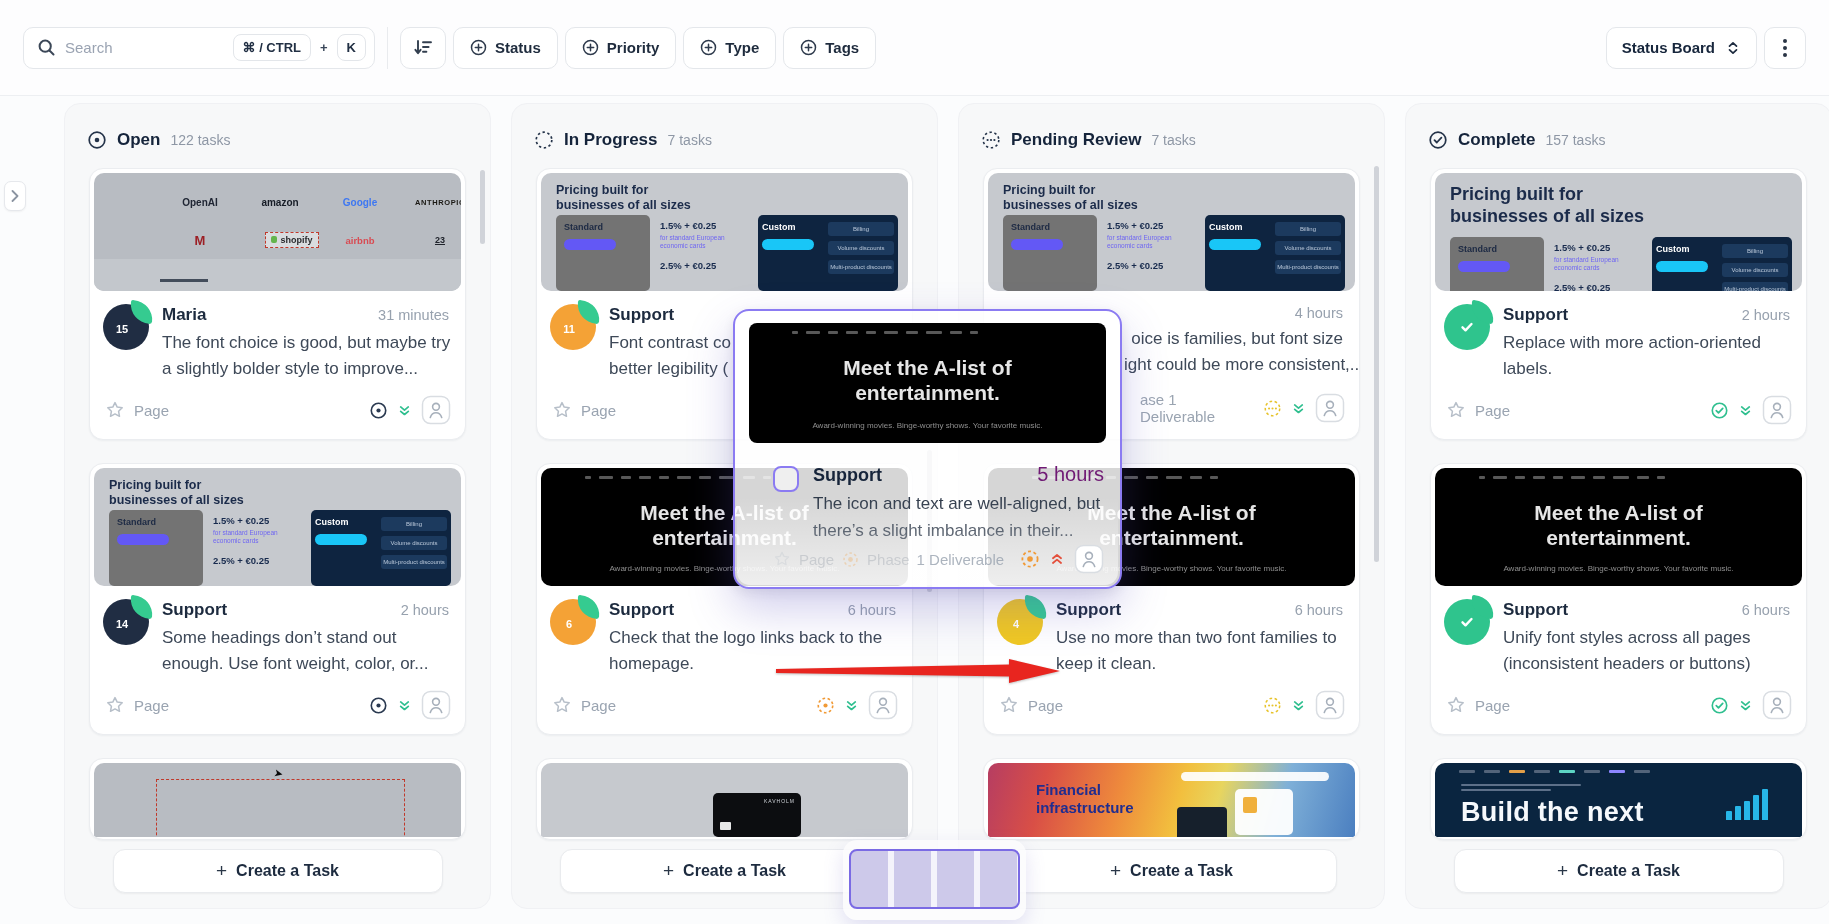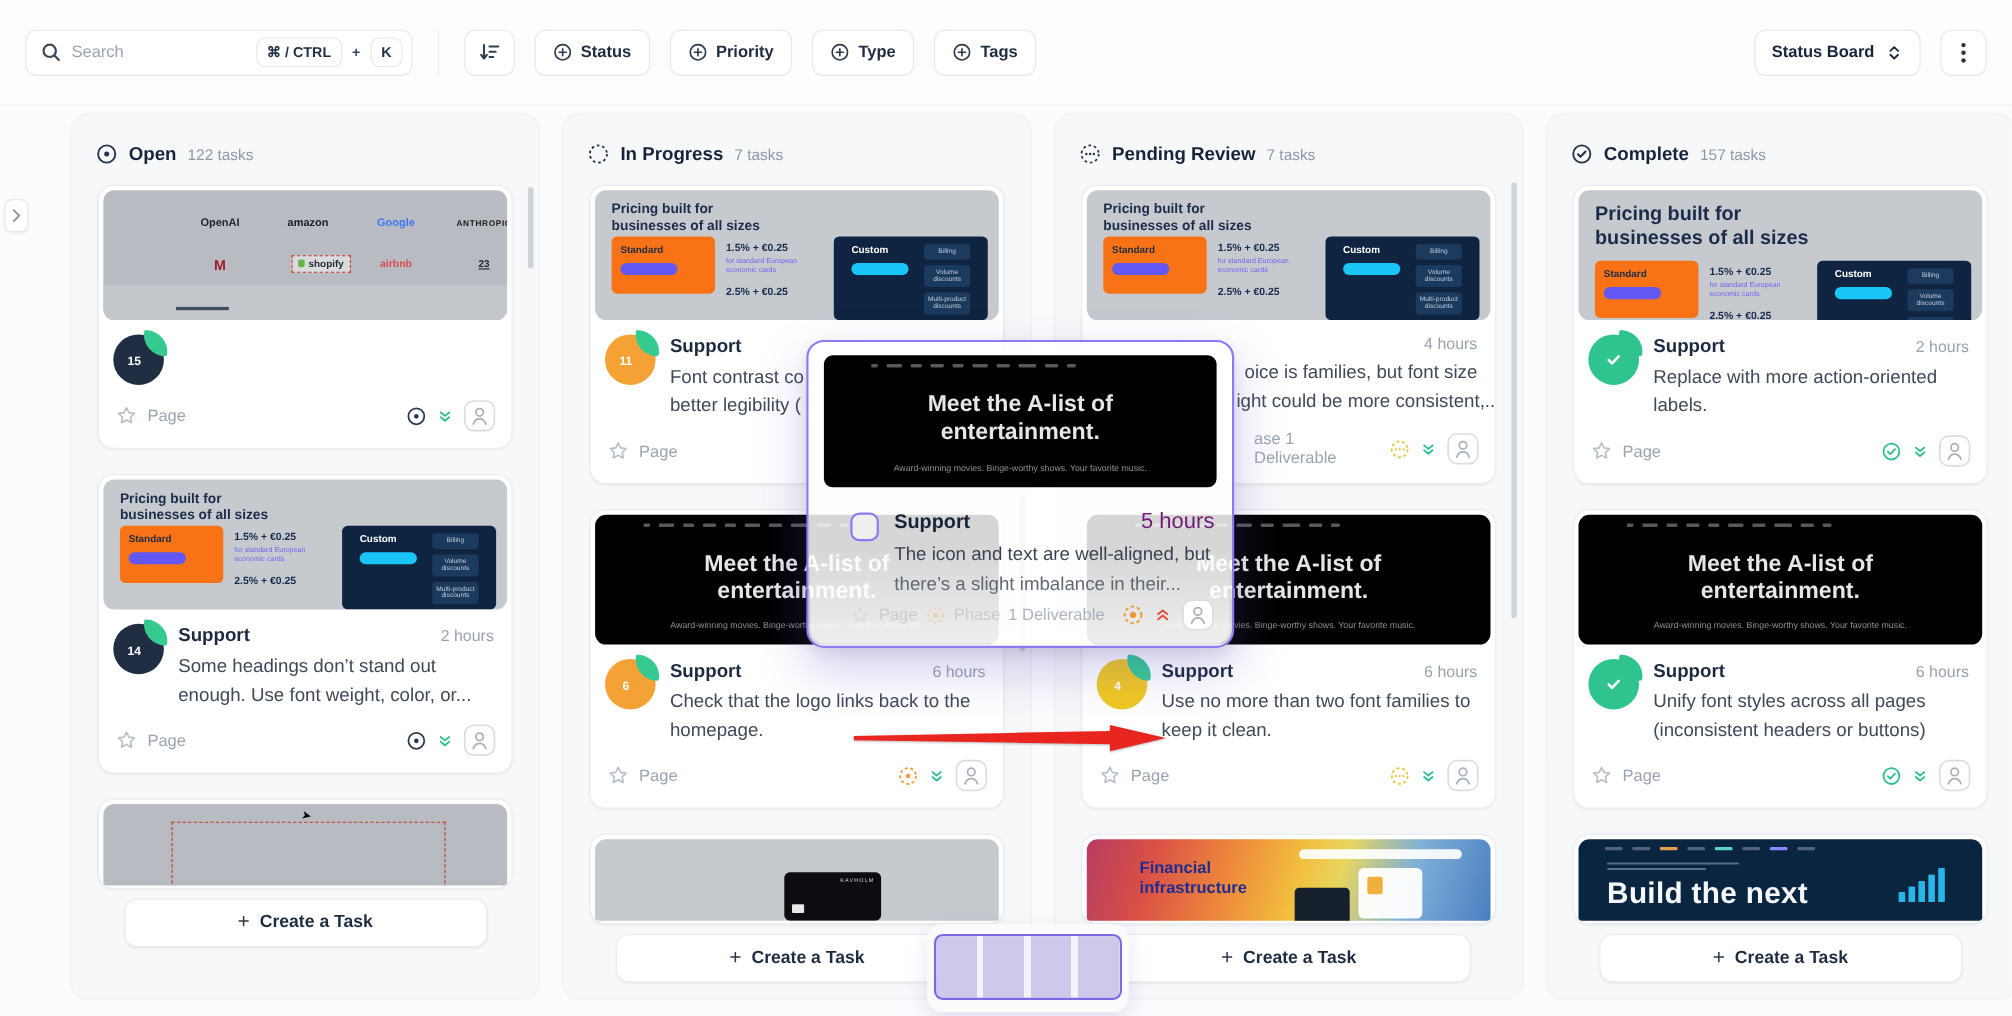--- a/index.html
+++ b/index.html
@@ -2,21 +2,21 @@
 <html><head>
 <meta charset="utf-8">
 <style>
   * { margin:0; padding:0; box-sizing:border-box; }
   html,body { background:#fbfcfd; }
   .canvas { position:relative; width:1829px; height:924px; overflow:hidden;
     font-family:"Liberation Sans", sans-serif; background:#fbfcfd; }
 
   
   .toolbar { position:absolute; top:0; left:0; right:0; height:96px; background:#fdfdfe;
-    border-bottom:1px solid #edeff2; display:flex; align-items:center; padding:0 23px; gap:18px; z-index:5; }
+    border-bottom:1px solid #edeff2; display:flex; align-items:center; padding:0 23px; gap:7px; z-index:5; }
   .search-box { width:352px; height:42px; border:1px solid #e4e7eb; border-radius:10px; background:#fff;
     display:flex; align-items:center; padding:0 8px 0 13px; gap:9px; }
   .search-box input { border:none; outline:none; flex:1; min-width:0; font-size:15px; color:#30404f;
     font-family:"Liberation Sans",sans-serif; background:transparent; }
   .search-box input::placeholder { color:#9aa3b2; }
   .kbd { border:1px solid #e3e6ea; border-radius:8px; font-size:13px; font-weight:700; color:#223044;
     padding:5px 9px; white-space:nowrap; background:#fff; }
   .kbd-plus { color:#3a4759; font-size:13px; font-weight:700; }
   .vdiv { width:1px; height:42px; background:#e9ebee; margin:0 5px; }
   .icon-btn { width:46px; height:42px; border:1px solid #e4e7eb; border-radius:10px; background:#fff;
@@ -94,30 +94,30 @@
   .lg-airbnb { color:#d84b52; font-size:9.5px; }
   .lg-23 { color:#20242c; font-size:9px; font-weight:900; text-decoration:underline; }
   .logo-band { position:absolute; bottom:0; height:32px; left:0; right:0; background:#c3c7cc; }
   .logo-cap { position:absolute; bottom:9px; left:66px; width:48px; height:3px; background:#434d5b; }
 
   .img-pricing { background:#c6c9ce; }
   .p-head { font-weight:700; color:#1b2b4a; padding:10px 0 0 15px; font-size:12.5px; line-height:15px; width:170px; }
   .pricing-lg .p-head { font-size:18px; line-height:22px; width:250px; padding-top:10px; }
   .p-row { position:absolute; left:15px; right:10px; top:42px; display:flex; gap:10px; }
   .pricing-lg .p-row { top:64px; }
-  .p-std { background:#f97316; border-radius:5px; width:94px; padding:7px 8px 8px; font-size:9px; font-weight:700;
-    color:#1d2a44; height:52px; }
+  .p-std { background:#737373; border-radius:5px; width:94px; padding:7px 8px 8px; font-size:9px; font-weight:700;
+    color:#1d2a44; height:76px; }
   .tbar { height:2px; background:#97a0ab; margin-top:3.5px; border-radius:1px; }
   .tb1{width:90%}.tb2{width:84%}.tb3{width:88%}.tb4{width:60%}
   .p-btn { display:block; width:52px; height:11px; border-radius:6px; margin-top:7px; }
   .bg-purple { background:#6358f5; } .bg-cyan { background:#19c6f7; }
   .p-mid { width:88px; padding-top:5px; }
   .p-price { display:block; font-size:9.5px; font-weight:700; color:#172a4d; }
   .p-link { display:block; font-size:6.5px; color:#6f66f2; margin:3px 0 10px; line-height:8px; width:72px; }
-  .p-custom { flex:1; background:#0e2440; border-radius:5px; padding:7px 16px; color:#fff; display:flex; gap:8px; height:76px; }
+  .p-custom { flex:1; background:#0e2440; border-radius:5px; padding:7px 4px; color:#fff; display:flex; gap:8px; height:76px; }
   .p-cl { width:58px; font-size:9px; font-weight:700; }
   .p-cl .tbar { background:#5b7089; }
   .p-pills { flex:1; display:flex; flex-direction:column; gap:5px; }
   .p-pill { background:#1c3a5e; color:#bccadb; font-size:6px; text-align:center; border-radius:3px; padding:4px 2px; }
 
   .img-ent { background:#000; }
   .ent-nav { position:absolute; top:8px; left:12%; right:6%; display:flex; gap:8px; align-items:center; }
   .ent-nav i { height:2.5px; background:#585858; border-radius:1px; flex:none; }
   .ent-title { position:absolute; top:32px; left:0; right:0; text-align:center; color:#e6e6e6;
     font-size:21px; line-height:25px; font-weight:700; }
@@ -353,20 +353,30 @@
               <span class="lg lg-23">23</span>
             </div>
             <div class="logo-band"></div>
                 <div class="logo-cap"></div>
           </div>
             </div>
           <div class="card-body">
             <div class="badge navy">
                 <span>15</span>
               </div>
+            <div class="card-content">
+              <div class="title-row">
+                <span class="card-title">Maria</span>
+                <span class="card-time">31 minutes</span>
+              </div>
+              <div class="card-desc">
+                <span>The font choice is good, but maybe try</span>
+                  <span>a slightly bolder style to improve...</span>
+              </div>
+            </div>
           </div>
           <div class="card-footer">
             <svg class="ic" width="20" height="20">
                 <use href="#i-star"></use>
               </svg>
             <span class="footer-label">Page</span>
             <span class="footer-right">
               <svg class="ic" width="19" height="19">
                   <use href="#i-st-open"></use>
                 </svg>

